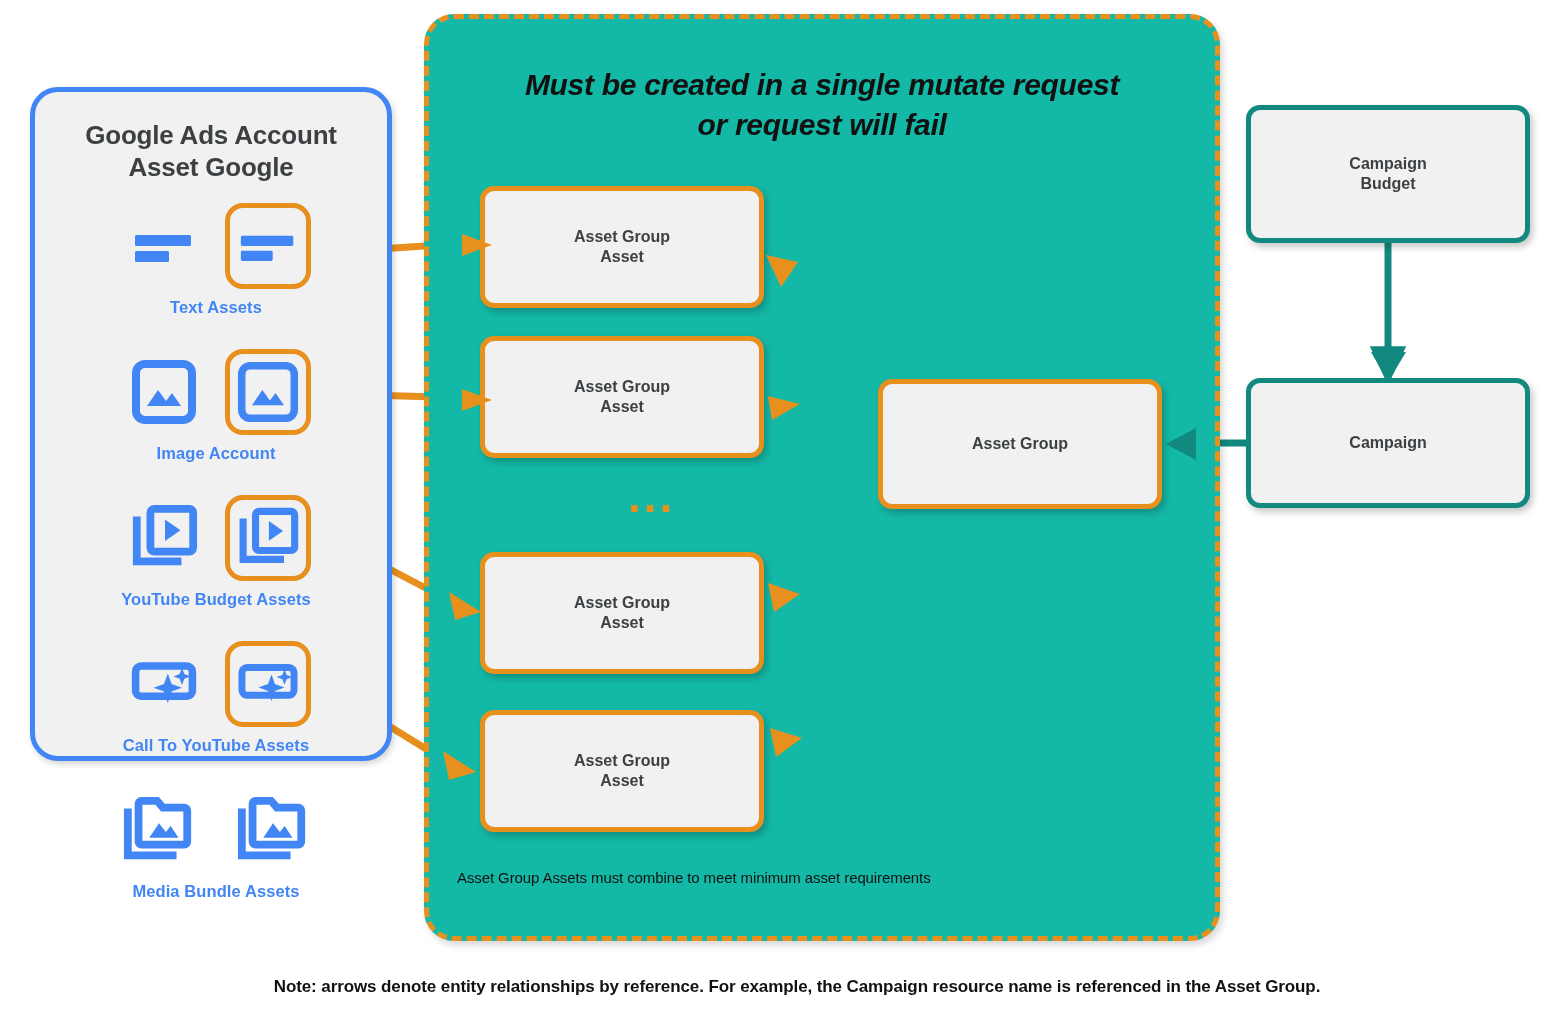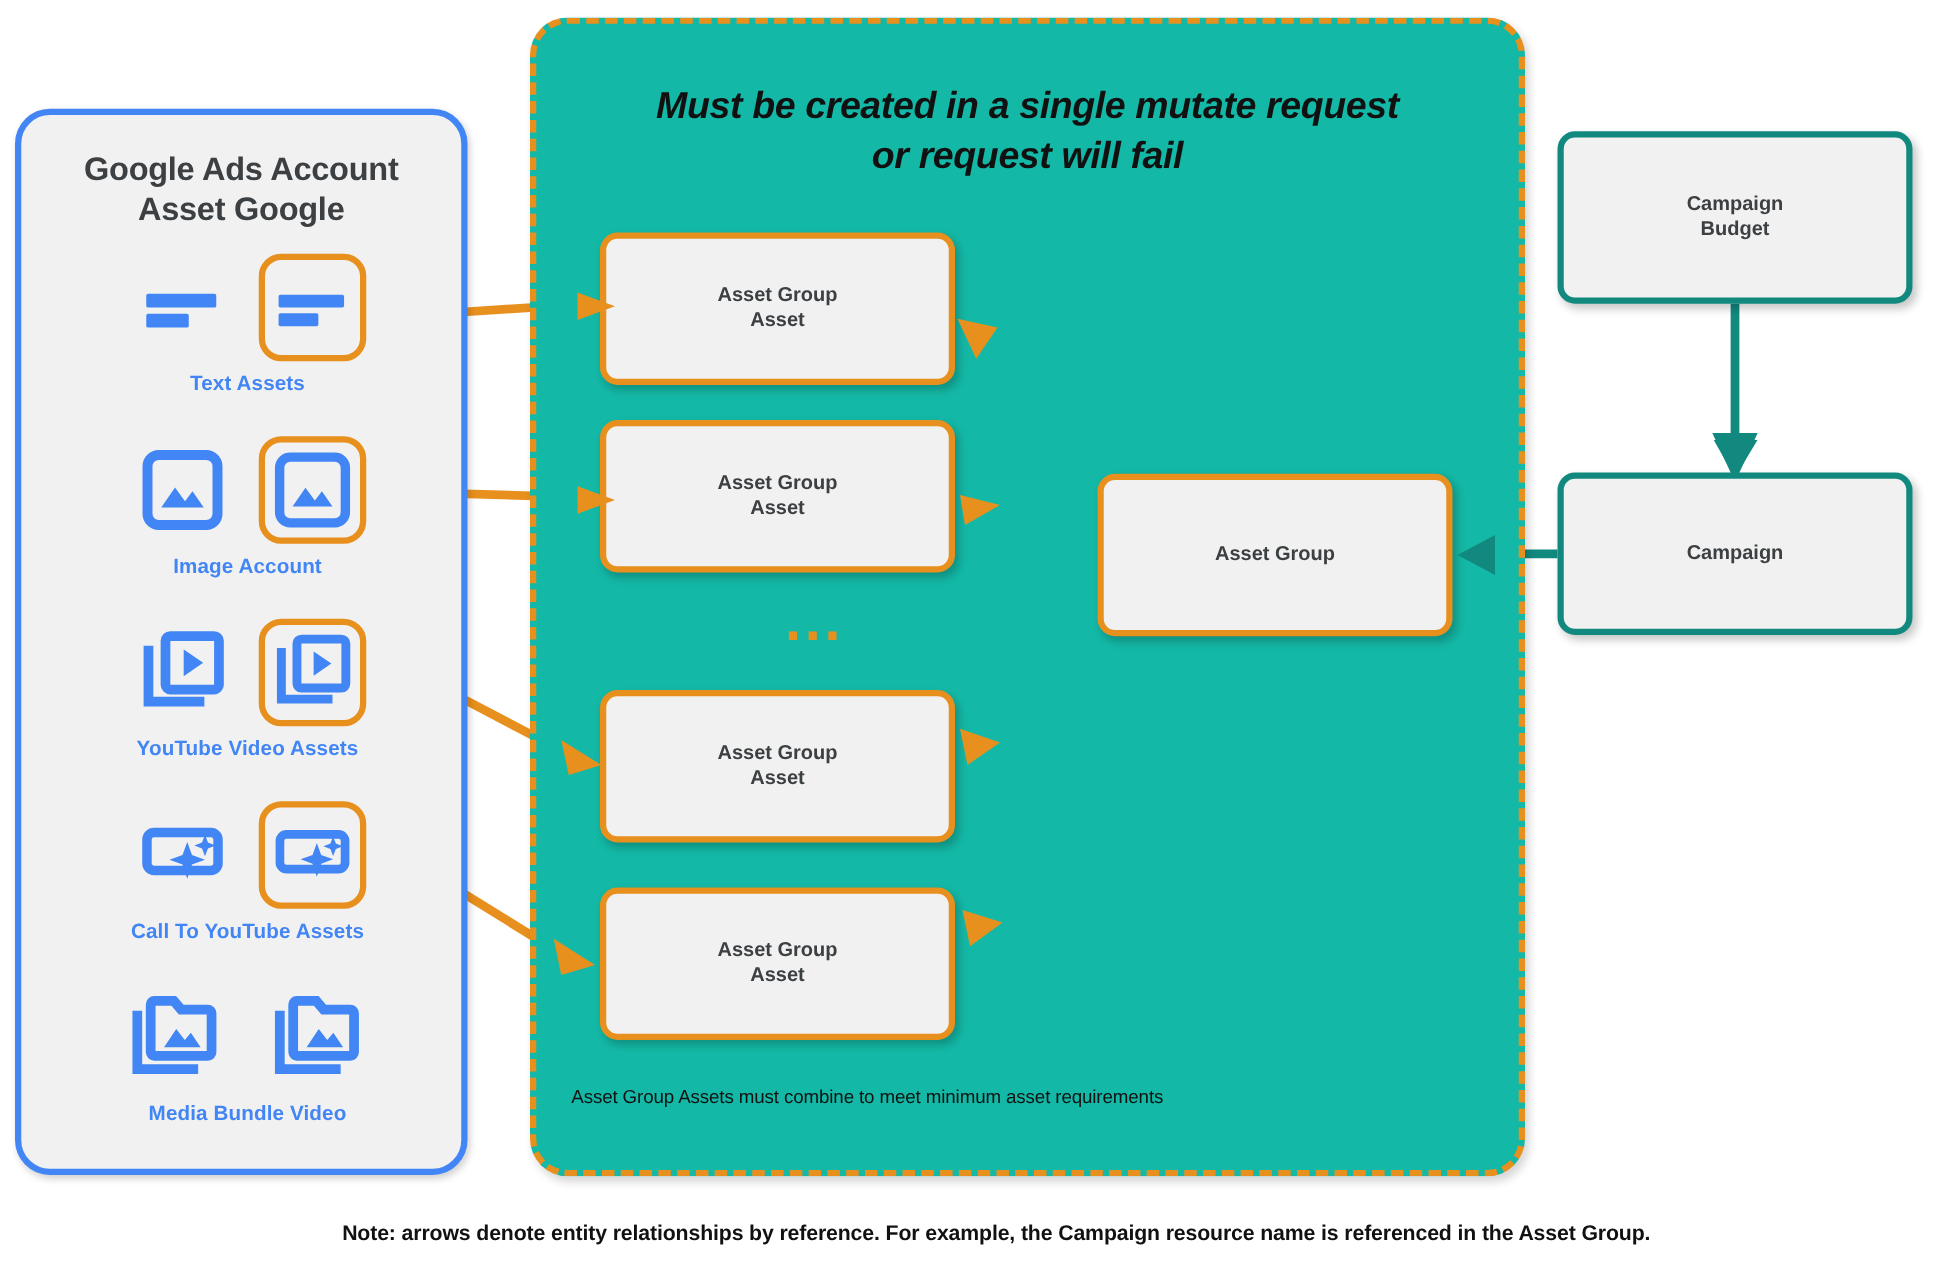--- a/index.html
+++ b/index.html
@@ -11,21 +11,21 @@
     overflow:hidden;
   }
   #stage { position:absolute; inset:0; }
 
   svg.layer { position:absolute; left:0; top:0; width:1552px; height:1017px; pointer-events:none; }
   svg.layer.under { z-index:1; }
   svg.layer.over  { z-index:5; }
 
   
   .library {
-    position:absolute; left:12px; top:87px; width:362px; height:853px;
+    position:absolute; left:30px; top:87px; width:362px; height:674px;
     background:#F1F1F1; border:5px solid #4285F4; border-radius:28px;
     z-index:2;
     box-shadow:2px 3px 6px rgba(0,0,0,0.18);
   }
   .library-title {
     position:absolute; left:0; right:0; top:27px;
     text-align:center; font-size:26px; font-weight:bold; color:#3C4043;
     line-height:1.24; letter-spacing:-0.2px;
   }
   .asset-row { position:absolute; left:0; width:362px; }
@@ -178,21 +178,21 @@
           </svg>
         </div>
         <div class="icon-wrap boxed">
           <svg width="64" height="64" viewBox="0 0 72 72">
             <path d="M8 18 L8 60 L50 60" fill="none" stroke="#4285F4" stroke-width="8" stroke-linecap="square"></path>
             <rect x="22" y="6" width="44" height="44" rx="4" fill="none" stroke="#4285F4" stroke-width="8"></rect>
             <path d="M37 17 L53 28 L37 39 Z" fill="#4285F4"></path>
           </svg>
         </div>
       </div>
-      <div class="asset-label">YouTube Video  Assets</div>
+      <div class="asset-label">YouTube Budget  Assets</div>
     </div>
 
     <div class="asset-row" style="top:546px;">
       <div class="asset-icons">
         <div class="icon-wrap">
           <svg width="72" height="52" viewBox="0 0 76 54">
             <path d="M8 14 a6 6 0 0 1 6 -6 h48 a6 6 0 0 1 6 6 v20 a6 6 0 0 1 -6 6 h-48 a6 6 0 0 1 -6 -6 z" fill="none" stroke="#4285F4" stroke-width="8"></path>
             <path d="M42 16 L46 27 L57 31 L46 35 L42 47 L38 35 L27 31 L38 27 Z" fill="#4285F4"></path>
             <path d="M57 10 L59.5 16.5 L66 19 L59.5 21.5 L57 28 L54.5 21.5 L48 19 L54.5 16.5 Z" fill="#4285F4"></path>
           </svg>
@@ -218,21 +218,21 @@
           </svg>
         </div>
         <div class="icon-wrap">
           <svg width="74" height="74" viewBox="0 0 76 76">
             <path d="M6 20 L6 64 L52 64" fill="none" stroke="#4285F4" stroke-width="8" stroke-linecap="square"></path>
             <path d="M20 8 h16 l6 7 h22 a3 3 0 0 1 3 3 v32 a3 3 0 0 1 -3 3 h-44 a3 3 0 0 1 -3 -3 v-39 a3 3 0 0 1 3 -3 z" fill="none" stroke="#4285F4" stroke-width="8"></path>
             <path d="M28 46 L38 31 L45 40 L50 34 L58 46 Z" fill="#4285F4"></path>
           </svg>
         </div>
       </div>
-      <div class="asset-label">Media Bundle  Video</div>
+      <div class="asset-label">Media Bundle  Assets</div>
     </div>
   </div>
 
   <div class="mutate-box">
     <div class="mutate-title">
       <div>Must be created in a single mutate request</div>
       <div>or request will fail</div>
     </div>
     <div class="mutate-footnote">Asset Group Assets must combine to meet minimum asset requirements</div>
   </div>

